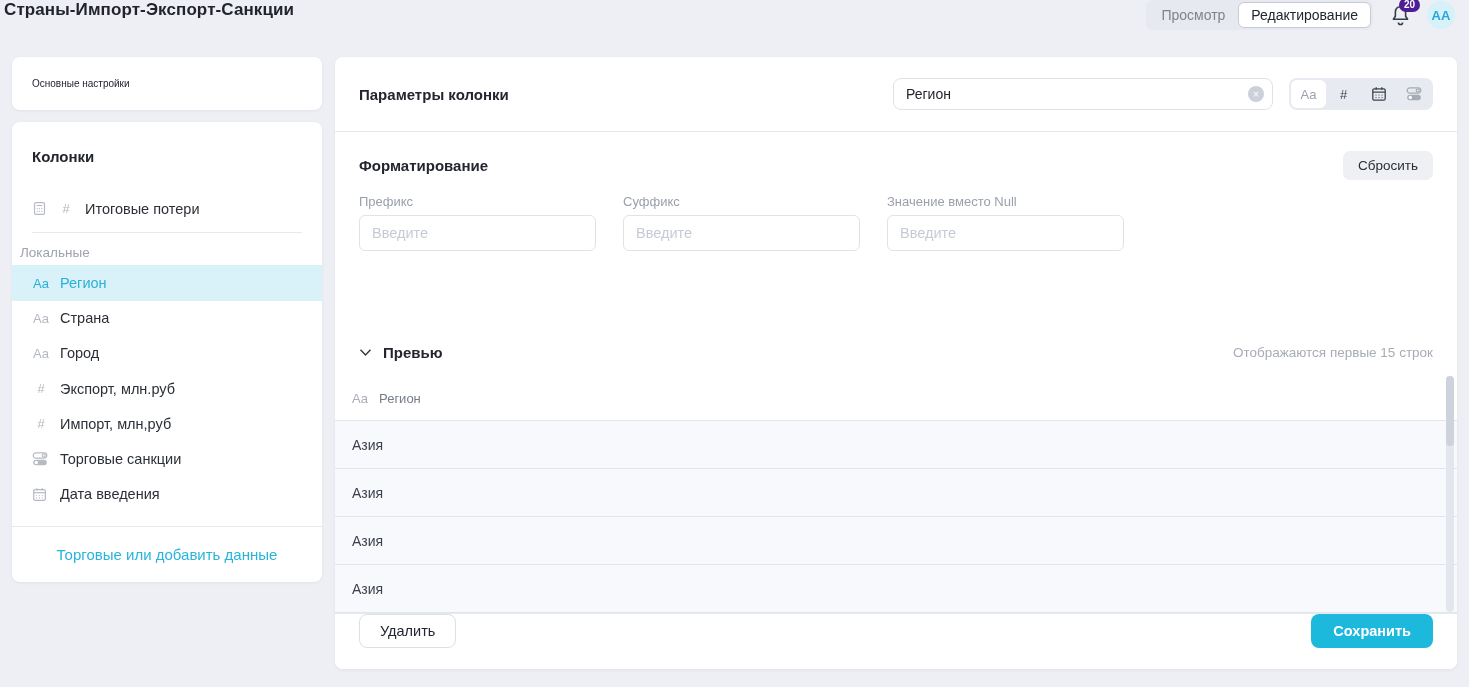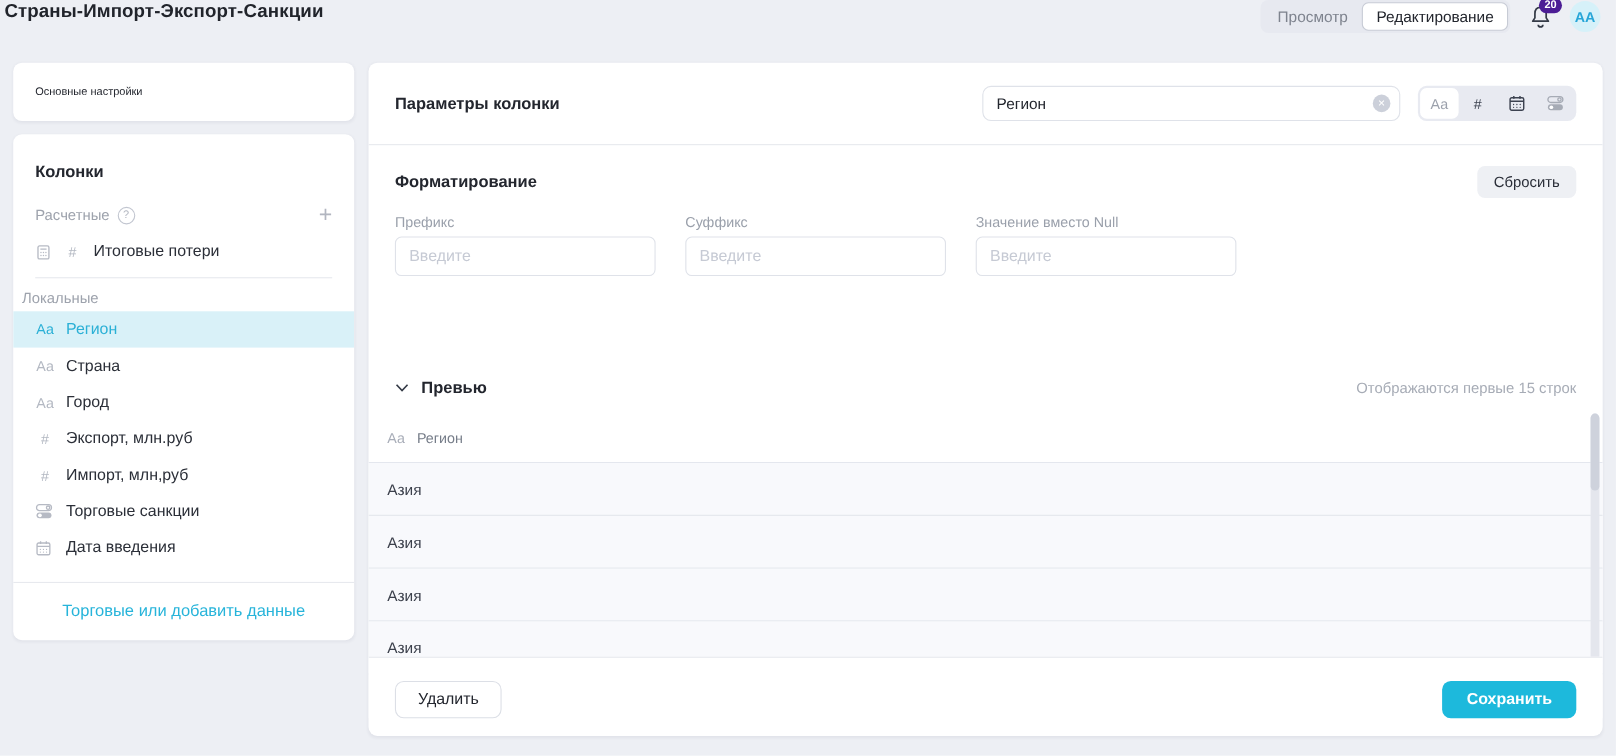--- a/index.html
+++ b/index.html
@@ -161,23 +161,23 @@
     border-bottom: 1px solid #e2e5ec;
     font-size: 14px; color: #3c414c;
   }
   .vscroll {
     position: absolute; right: 3px; top: 319px;
     width: 8px; height: 236px; background: #e4e6ed; border-radius: 4px;
   }
   .vscroll-thumb { width: 8px; height: 70px; background: #ced2dc; border-radius: 4px; cursor: pointer; }
 
   .main-footer {
-    position: absolute; left: 0; right: 0; bottom: 16px; height: 56px;
+    position: absolute; left: 0; right: 0; bottom: 0; height: 56px;
     border-top: 1px solid #e7e9ee; background: #fff;
-    display: flex; align-items: flex-end; padding: 0 24px;
+    display: flex; align-items: flex-start; padding: 0 24px;
   }
   .delete-btn {
     background: #ffffff; border: 1px solid #dcdfe6; border-radius: 8px;
     padding: 8px 20px; font-size: 14.5px; font-weight: 500; color: #23262e;
     cursor: pointer; font-family: "Liberation Sans", sans-serif;
   }
   .save-btn {
     margin-left: auto; background: #1db9dc; border: none; border-radius: 8px;
     padding: 9px 22px; font-size: 14.5px; font-weight: 600; color: #ffffff;
     cursor: pointer; font-family: "Liberation Sans", sans-serif;
@@ -211,25 +211,20 @@
 <div class="layout">
 
   <aside class="sidebar">
     <div class="card settings-card">
       <span>Основные настройки</span>
     </div>
 
     <div class="card columns-card">
       <div class="columns-title">Колонки</div>
 
-      <div class="calc-head">
-        <span>Расчетные</span>
-        <span class="help-circle">?</span>
-        <span class="plus-btn">+</span>
-      </div>
 
       <div class="col-item calc">
         <span class="calcicon">
           <svg width="15" height="15" viewBox="0 0 16 16" fill="none" stroke="#b6bac4" stroke-width="1.3">
             <rect x="2.7" y="1.7" width="10.6" height="12.6" rx="1.5"></rect>
             <line x1="5" y1="4.8" x2="11" y2="4.8"></line>
             <circle cx="5.6" cy="8.1" r="0.7" fill="#b6bac4" stroke="none"></circle>
             <circle cx="8" cy="8.1" r="0.7" fill="#b6bac4" stroke="none"></circle>
             <circle cx="10.4" cy="8.1" r="0.7" fill="#b6bac4" stroke="none"></circle>
             <circle cx="5.6" cy="11" r="0.7" fill="#b6bac4" stroke="none"></circle>

